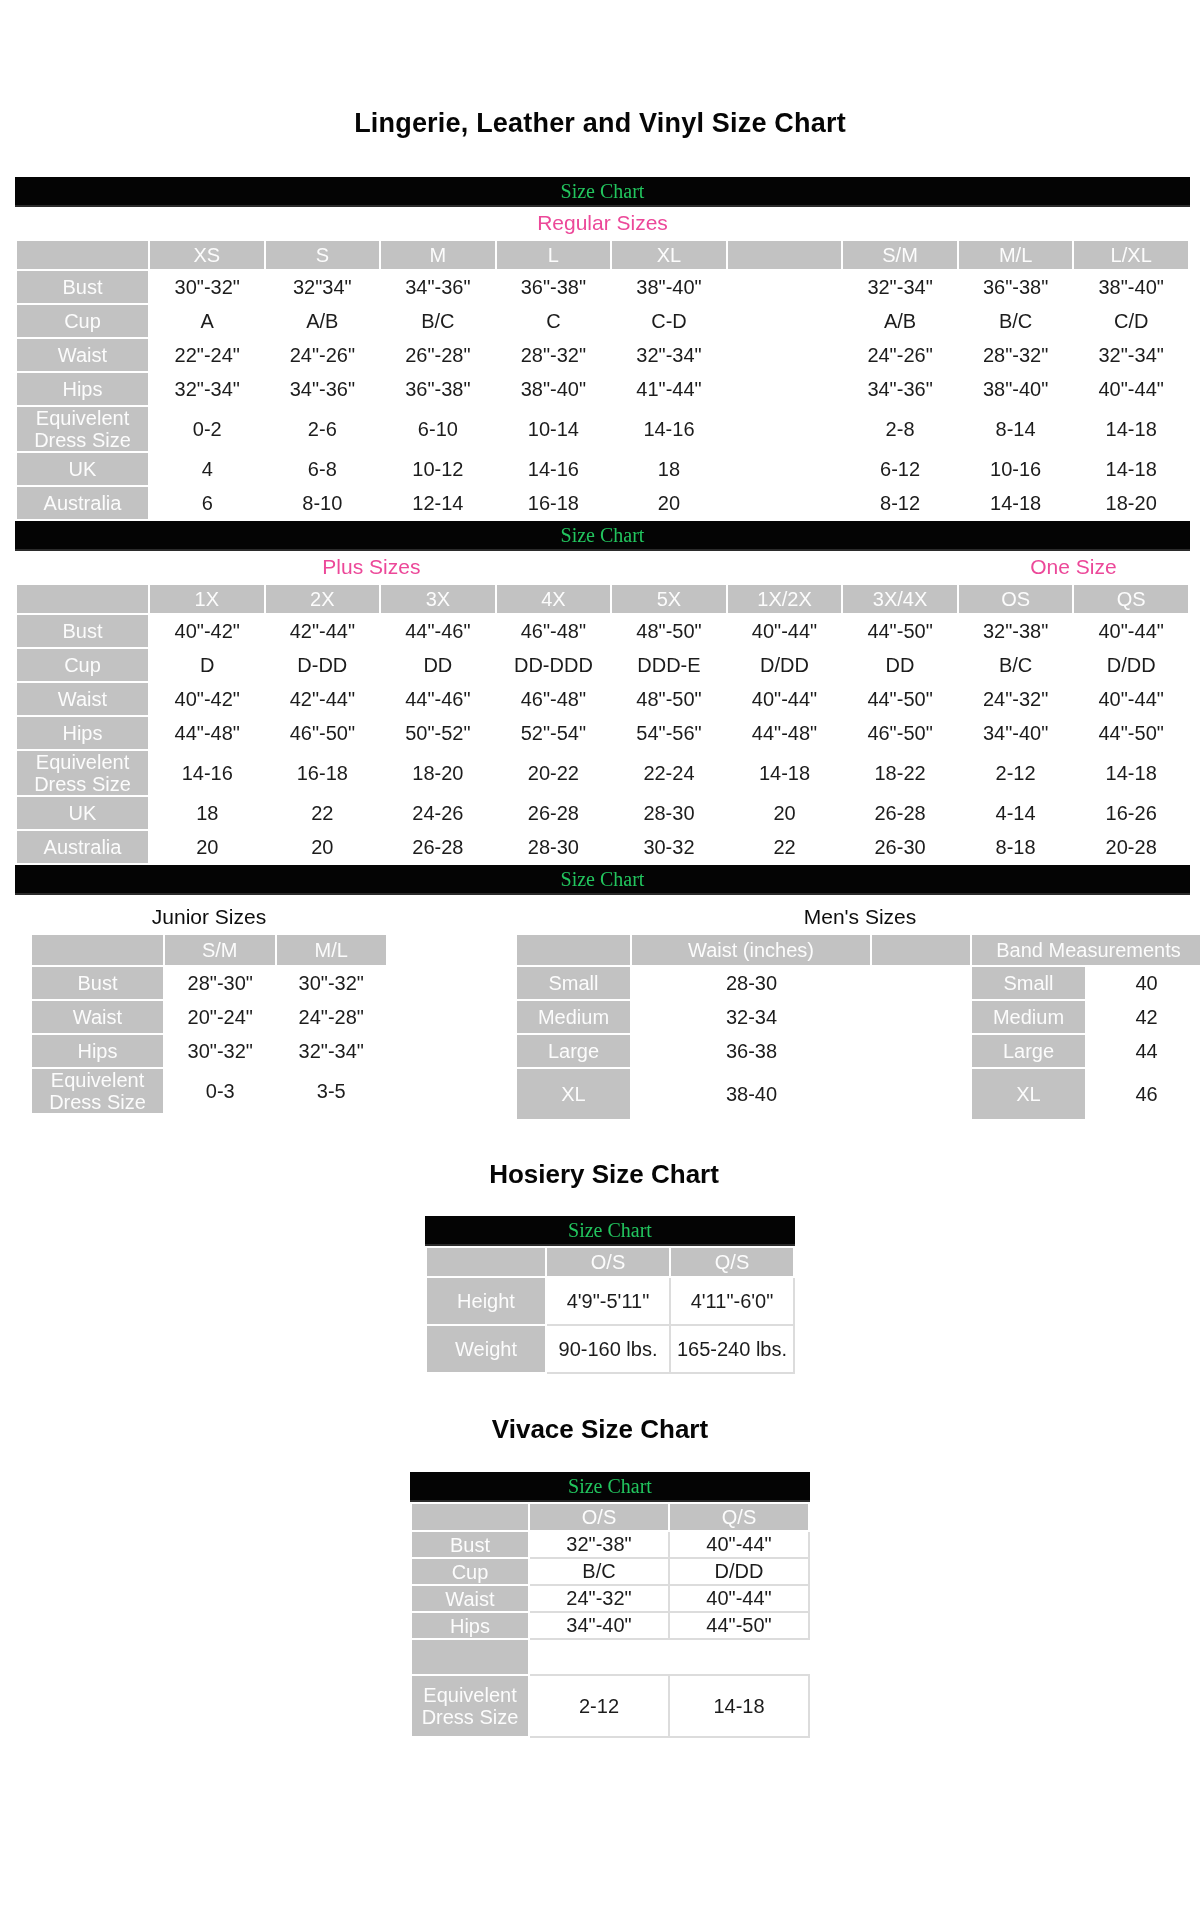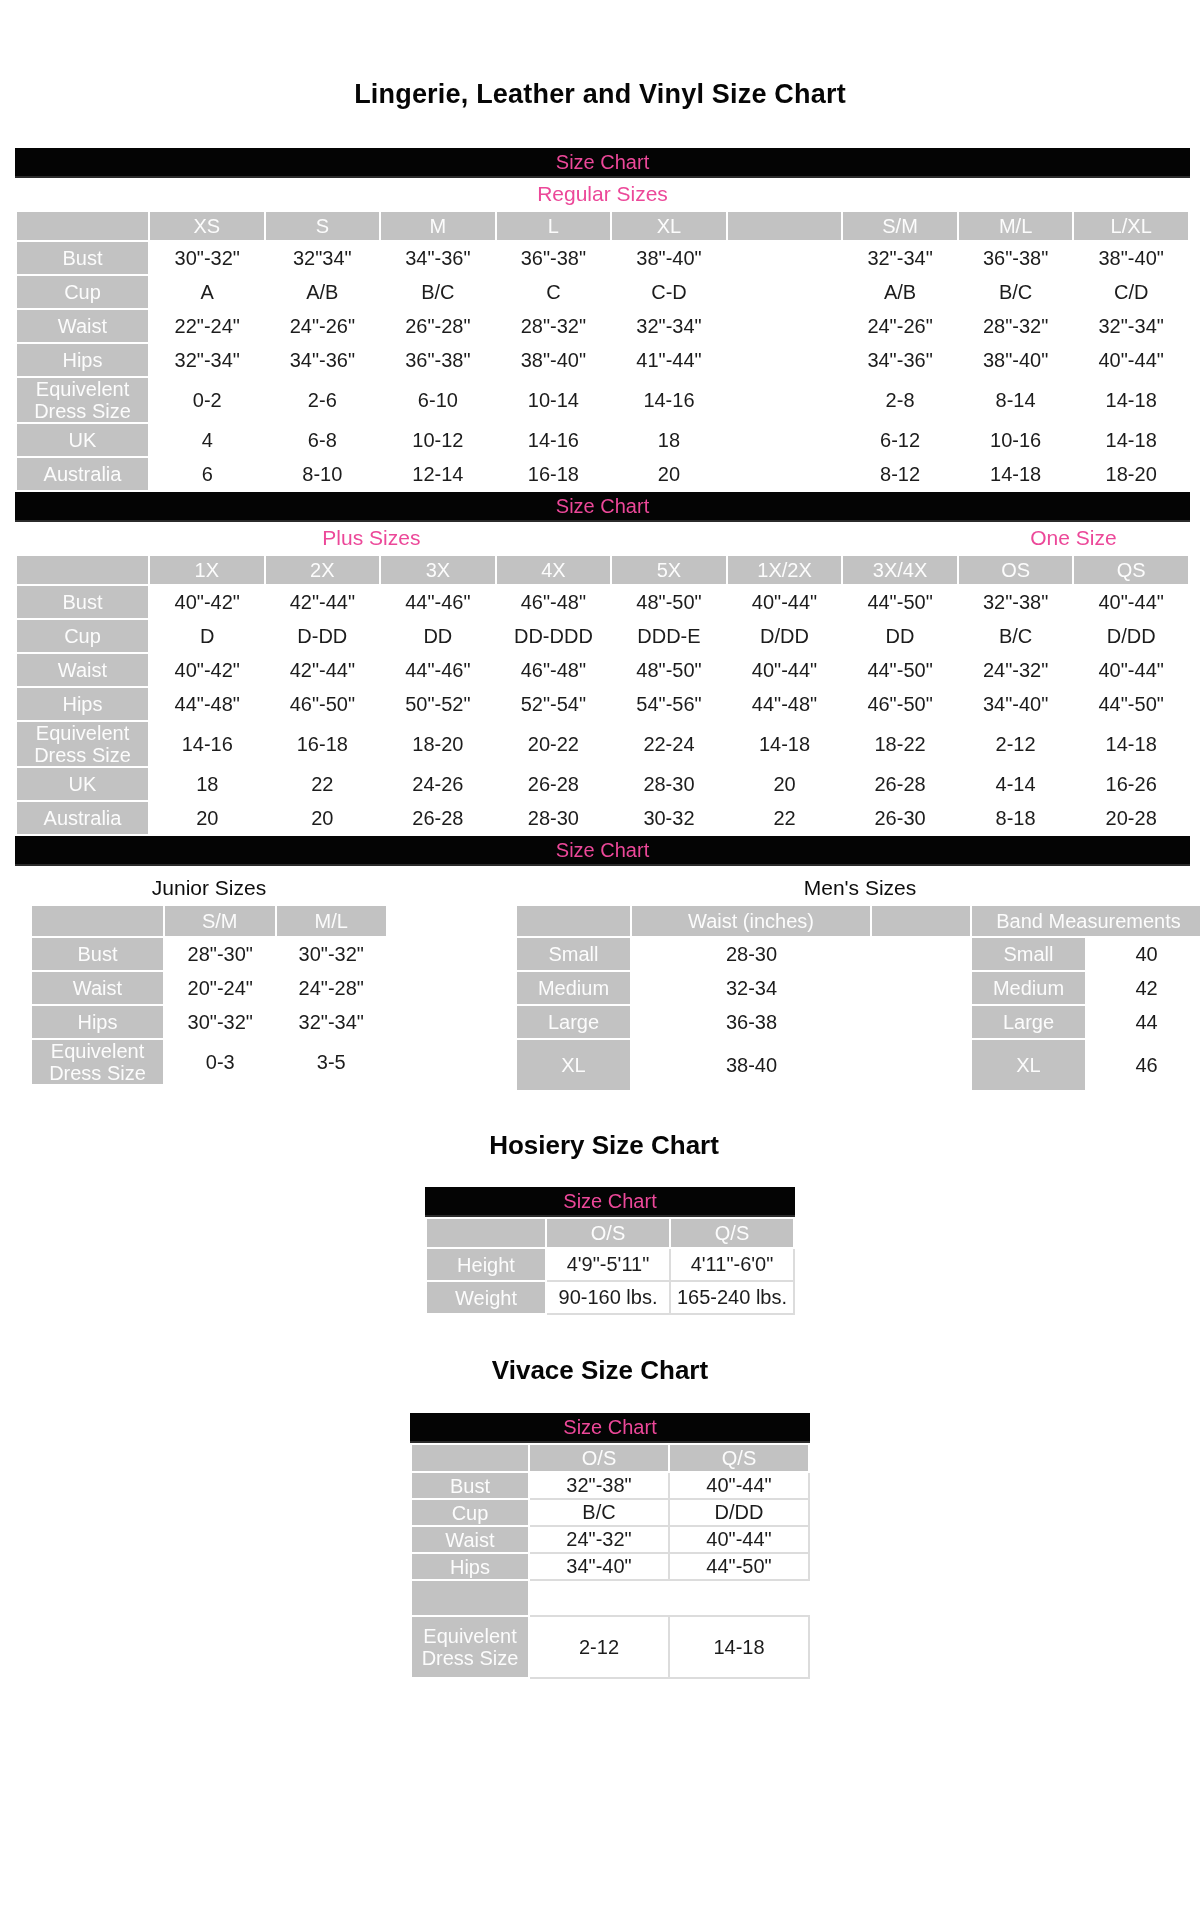--- a/index.html
+++ b/index.html
@@ -1,27 +1,27 @@
 <!DOCTYPE html>
 <html><head>
 <meta charset="utf-8">
 <style>
   html,body{margin:0;padding:0;background:#ffffff;}
   body{width:1200px;height:1927px;overflow:hidden;
        font-family:"Liberation Sans", sans-serif;color:#1a1a1a;}
   .page{position:relative;width:1200px;height:1927px;background:#fff;}
 
-  h1.main-title{margin:0;padding-top:79px;text-align:center;
+  h1.main-title{margin:0;padding-top:108px;text-align:center;
     font-size:27px;font-weight:bold;color:#060606;letter-spacing:.2px;}
   h2.sub-title{margin:0;text-align:center;font-size:26px;font-weight:bold;color:#060606;}
 
   .content{width:1175px;margin-left:15px;}
 
-  .bar{background:#040404;color:#ec4899;text-align:center;
-       height:28px;line-height:28px;font-size:20px;border-bottom:2px solid #2b2b2b;}
+  .bar{background:#040404;color:#22c55e;text-align:center;
+       height:28px;line-height:28px;font-size:20px;border-bottom:2px solid #2b2b2b;font-family:Liberation Serif, serif;}
   .bar.main{margin-top:38px;}
 
   table{border-collapse:collapse;table-layout:fixed;}
   table.sizes{width:1175px;}
   td,th{padding:0;text-align:center;vertical-align:middle;overflow:hidden;}
   th{background:#c2c2c2;color:#fcfcfc;font-weight:normal;font-size:20px;
      border:2px solid #ffffff;line-height:1.1;}
   td{font-size:20px;color:#1c1c1c;background:#ffffff;}
   tr.section-row td{background:#ffffff;font-size:21px;color:#ec4899;height:32px;}
   tr.head-row{height:30px;}
@@ -39,21 +39,21 @@
   table.mens tr.head-row{height:32px;}
   table.mens tbody tr:last-child{height:52px;}
   td.spacer{background:#ffffff;}
   th.spacer-h{border-left:none;border-right:none;}
 
   .small-wrap{width:370px;margin-left:425px;}
   .small-wrap .bar{margin-top:26px;}
   h2.hosiery{margin-top:30px;margin-left:8px;}
   table.hosiery{width:370px;}
   table.hosiery tr.head-row{height:30px;}
-  table.hosiery tbody tr{height:33px;}
+  table.hosiery tbody tr{height:48px;}
   table.hosiery td{border:2px solid #dcdcdc;}
 
   h2.vivace{margin-top:40px;}
   .vivace-wrap{width:400px;margin-left:410px;}
   .vivace-wrap .bar{margin-top:27px;}
   table.vivace{width:400px;}
   table.vivace tr.head-row{height:28px;}
   table.vivace tbody tr{height:27px;}
   table.vivace td{border:2px solid #dcdcdc;}
   table.vivace tr.gap-row{height:36px;}

